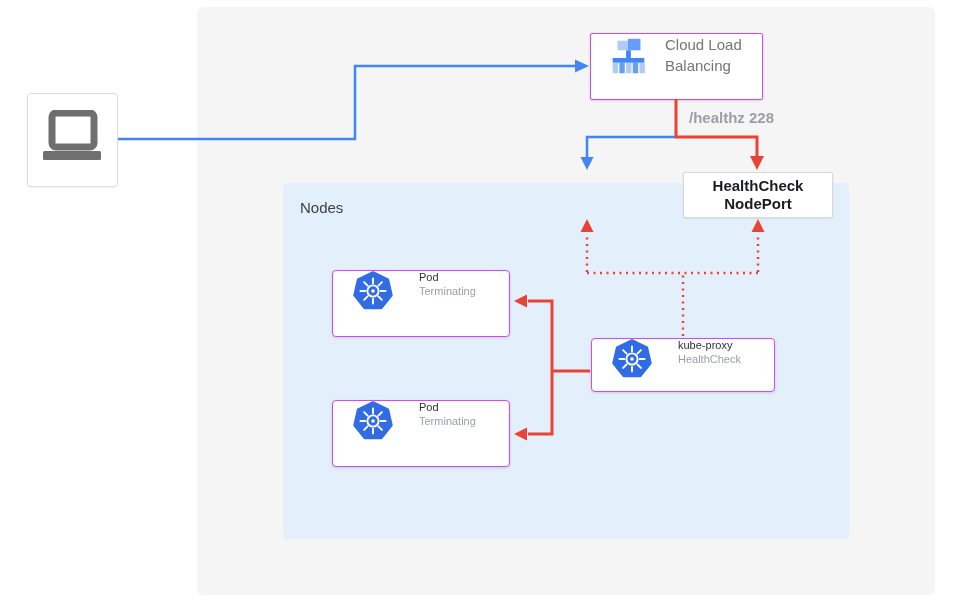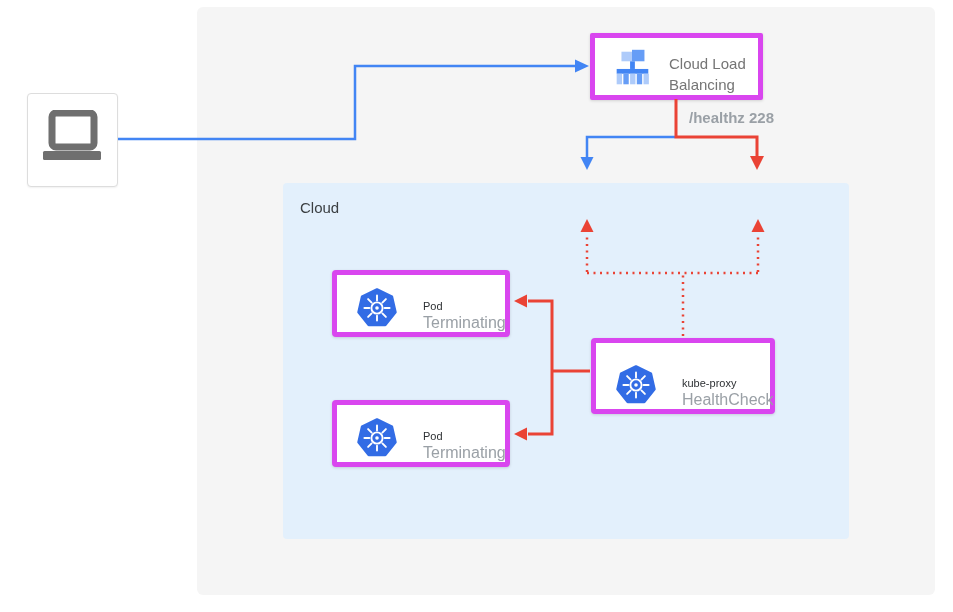--- a/index.html
+++ b/index.html
@@ -20,23 +20,23 @@
     position:absolute; left:283px; top:183px; width:566px; height:356px;
     background:#E3F0FC; border-radius:4px;
   }
   .nodes-label {
     position:absolute; left:300px; top:199px;
     font-size:15px; color:#3C4043;
   }
 
   .card {
     position:absolute; background:#ffffff; border-radius:4px;
-    border:5px solid #d946ef;
+    border:1px solid #d946ef;
     box-shadow:0 1px 3px rgba(0,0,0,0.14);
-    display:flex; align-items:flex-end;
+    display:flex; align-items:flex-start;
   }
 
   .laptop-card {
     position:absolute; left:27px; top:93px; width:91px; height:94px;
     background:#ffffff; border:1px solid #DDDDDD; border-radius:4px;
     box-shadow:0 1px 2px rgba(0,0,0,0.06);
     display:flex; align-items:center; justify-content:center;
   }
 
   .clb-node { left:590px; top:33px; width:173px; height:67px; border-radius:2px; padding-left:14px; }
@@ -54,25 +54,25 @@
     display:flex; align-items:center; justify-content:center;
     text-align:center; font-weight:bold; font-size:15px; color:#1A1C1F;
     line-height:18px;
   }
   .nodeport-node { left:512px; top:172px; }
   .healthcheck-node { left:683px; top:172px; }
   .healthcheck-node .wrap2 { display:block; width:104px; margin:0 auto; }
 
   .pod-node-1 { left:332px; top:270px; width:178px; height:67px; padding-left:20px; }
   .pod-node-2 { left:332px; top:400px; width:178px; height:67px; padding-left:20px; }
-  .kproxy-node { left:591px; top:338px; width:184px; height:76px; padding-left:20px; }
+  .kproxy-node { left:591px; top:338px; width:184px; height:54px; padding-left:20px; }
 
   .node-texts { margin-left:26px; }
   .node-title { font-size:11px; color:#2E3134; }
-  .node-subtitle { font-size:16px; color:#9AA0A6; margin-top:2px; }
+  .node-subtitle { font-size:11px; color:#9AA0A6; margin-top:2px; }
 
   .overlay { position:absolute; left:0; top:0; pointer-events:none; }
   .hidden-defs { position:absolute; width:0; height:0; overflow:hidden; }
 </style>
 </head>
 <body>
 
 <svg class="hidden-defs" aria-hidden="true">
   <defs>
     <symbol id="k8s-logo" viewBox="0 0 40 40">
@@ -91,21 +91,21 @@
       <circle cx="20" cy="20" r="1.8" fill="#ffffff"></circle>
     </symbol>
   </defs>
 </svg>
 
 <div id="canvas">
 
   <div class="panel"></div>
 
   <div class="nodes-group"></div>
-  <div class="nodes-label">Cloud</div>
+  <div class="nodes-label">Nodes</div>
 
   <div class="laptop-card">
     <span>
       <svg width="64" height="56" viewBox="0 0 64 56">
         <rect x="11" y="3" width="42" height="34" rx="4" fill="none" stroke="#6F6F6F" stroke-width="7"></rect>
         <rect x="2" y="41" width="58" height="9" rx="1.5" fill="#6F6F6F"></rect>
       </svg>
     </span>
   </div>
 
@@ -122,20 +122,23 @@
         <rect x="29" y="30" width="5.6" height="11" fill="#669DF6"></rect>
         <rect x="36" y="30" width="5.6" height="11" fill="#AECBFA"></rect>
       </svg>
     </span>
     <span class="clb-label">Cloud Load Balancing</span>
   </div>
 
   <div class="healthz-label">/healthz 228</div>
 
 
+  <div class="port-box healthcheck-node">
+    <span class="wrap2">HealthCheck NodePort</span>
+  </div>
 
   <div class="card pod-node-1">
     <span>
       <svg width="40" height="40">
           <use href="#k8s-logo"></use>
         </svg>
     </span>
     <span class="node-texts">
       <div class="node-title">Pod</div>
       <div class="node-subtitle">Terminating</div>

